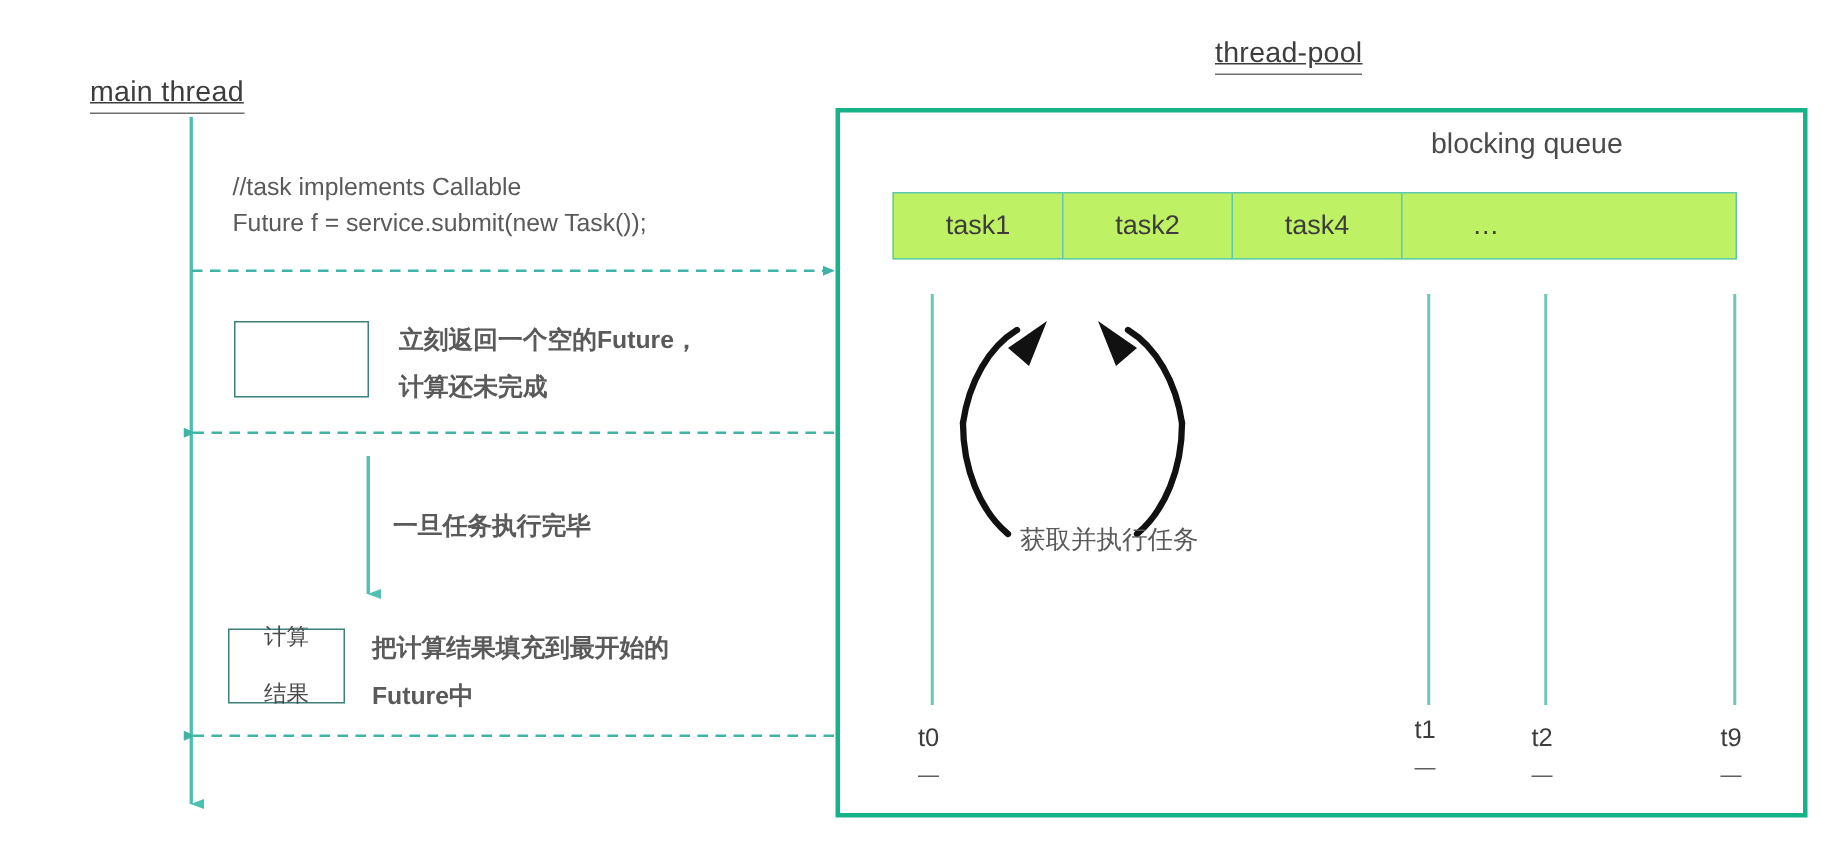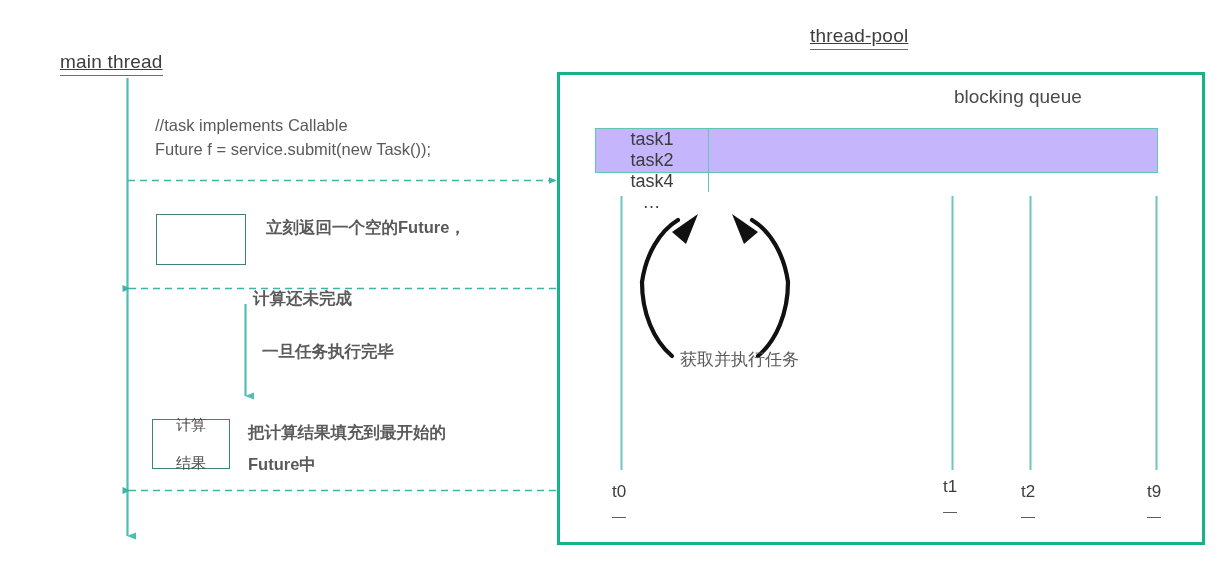--- a/index.html
+++ b/index.html
@@ -79,22 +79,21 @@
     font-size: 19px;
     color: #4a4a4a;
     white-space: nowrap;
   }
 
   
   .queue {
     display: flex;
     box-sizing: border-box;
     border: 1.4px solid #5fc8b0;
-    background: #c4b5fd;
-    flex-direction: column;
+    background: #bef264;
   }
   .queue-cell {
     box-sizing: border-box;
     border-right: 1.4px solid #5fc8b0;
     display: flex;
     align-items: center;
     justify-content: center;
     font-size: 18px;
     color: #3c3c3c;
     height: 100%;
@@ -165,21 +164,21 @@
 
 <div class="abs txt" style="left:155px; top:100px;margin-top:10px;">//task implements Callable</div>
 
 <div class="abs txt" style="left:155px; top:134px;">Future f = service.submit(new Task());</div>
 
 <div class="abs plain-box" style="left:156px; top:214px; width:90px; height:51px;">
   <span></span>
 </div>
 
 <div class="abs txt-cn" style="left:266px; top:212px;">立刻返回一个空的Future，</div>
-<div class="abs txt-cn" style="left:253px; top:243px;margin-top:40px;">计算还未完成</div>
+<div class="abs txt-cn" style="left:266px; top:243px;">计算还未完成</div>
 
 <div class="abs txt-cn" style="left:262px; top:336px;">一旦任务执行完毕</div>
 
 <div class="abs result-box" style="left:152px; top:419px; width:78px; height:50px;">
   <span>计算</span>
   <span>结果</span>
 </div>
 
 <div class="abs txt-cn" style="left:248px; top:417px;">把计算结果填充到最开始的</div>
 <div class="abs txt-cn" style="left:248px; top:449px;">Future中</div>

